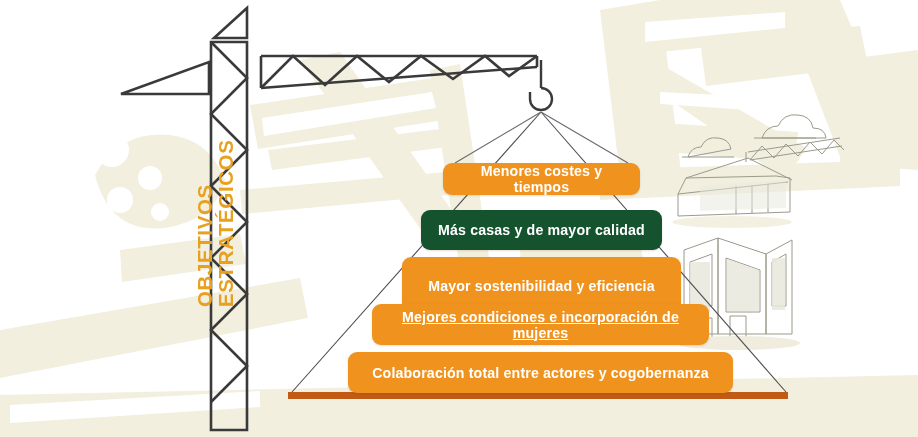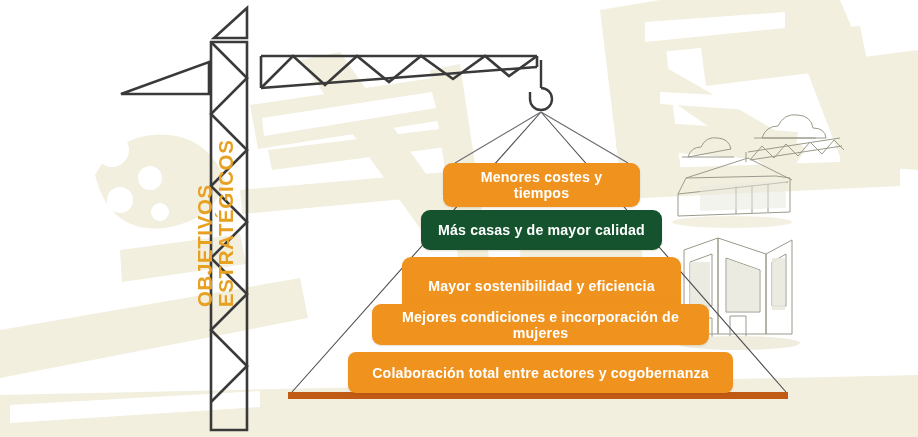--- a/index.html
+++ b/index.html
@@ -195,20 +195,20 @@
       <path d="M541 112 L628 163"></path>
     </g>
   </svg>
 
   <div id="vertical-title">
     <span class="vt-line">OBJETIVOS</span>
     <span class="vt-line">ESTRATÉGICOS</span>
   </div>
 
   <div id="boxes-host">
-      <div class="pyr-box" style="left: 443px; top: 163px; width: 197px; height: 44px; background: rgb(240, 146, 30); color: rgb(255, 255, 255);">Menores costes y tiempos</div>
+      <div class="pyr-box" style="left: 443px; top: 163px; width: 197px; height: 32px; background: rgb(240, 146, 30); color: rgb(255, 255, 255);">Menores costes y tiempos</div>
       <div class="pyr-box" style="left: 421px; top: 210px; width: 241px; height: 40px; background: #14532d; color: rgb(255, 255, 255);">Más casas y de mayor calidad</div>
       <div class="pyr-box" style="left: 402px; top: 257px; width: 279px; height: 57px; background: rgb(240, 146, 30); color: rgb(255, 255, 255);">Mayor sostenibilidad y eficiencia</div>
-      <div class="pyr-box" style="left: 372px; top: 304px; width: 337px; height: 41px; background: rgb(240, 146, 30); color: rgb(255, 255, 255);">Mejores condiciones e incorporación de mujeres</div>
-      <div class="pyr-box" style="left: 348px; top: 352px; width: 385px; height: 41px; background: rgb(240, 146, 30); color: rgb(255, 255, 255); border-radius: 8px;">Colaboración total entre actores y cogobernanza</div>
+      <div class="pyr-box" style="left: 372px; top: 304px; width: 337px; height: 41px; background: rgb(240, 146, 30); color: rgb(255, 255, 255); text-decoration: underline;">Mejores condiciones e incorporación de mujeres</div>
+      <div class="pyr-box" style="left: 348px; top: 352px; width: 385px; height: 41px; background: rgb(240, 146, 30); color: rgb(255, 255, 255);">Colaboración total entre actores y cogobernanza</div>
     </div>
 
 </div>
 
 </body></html>

